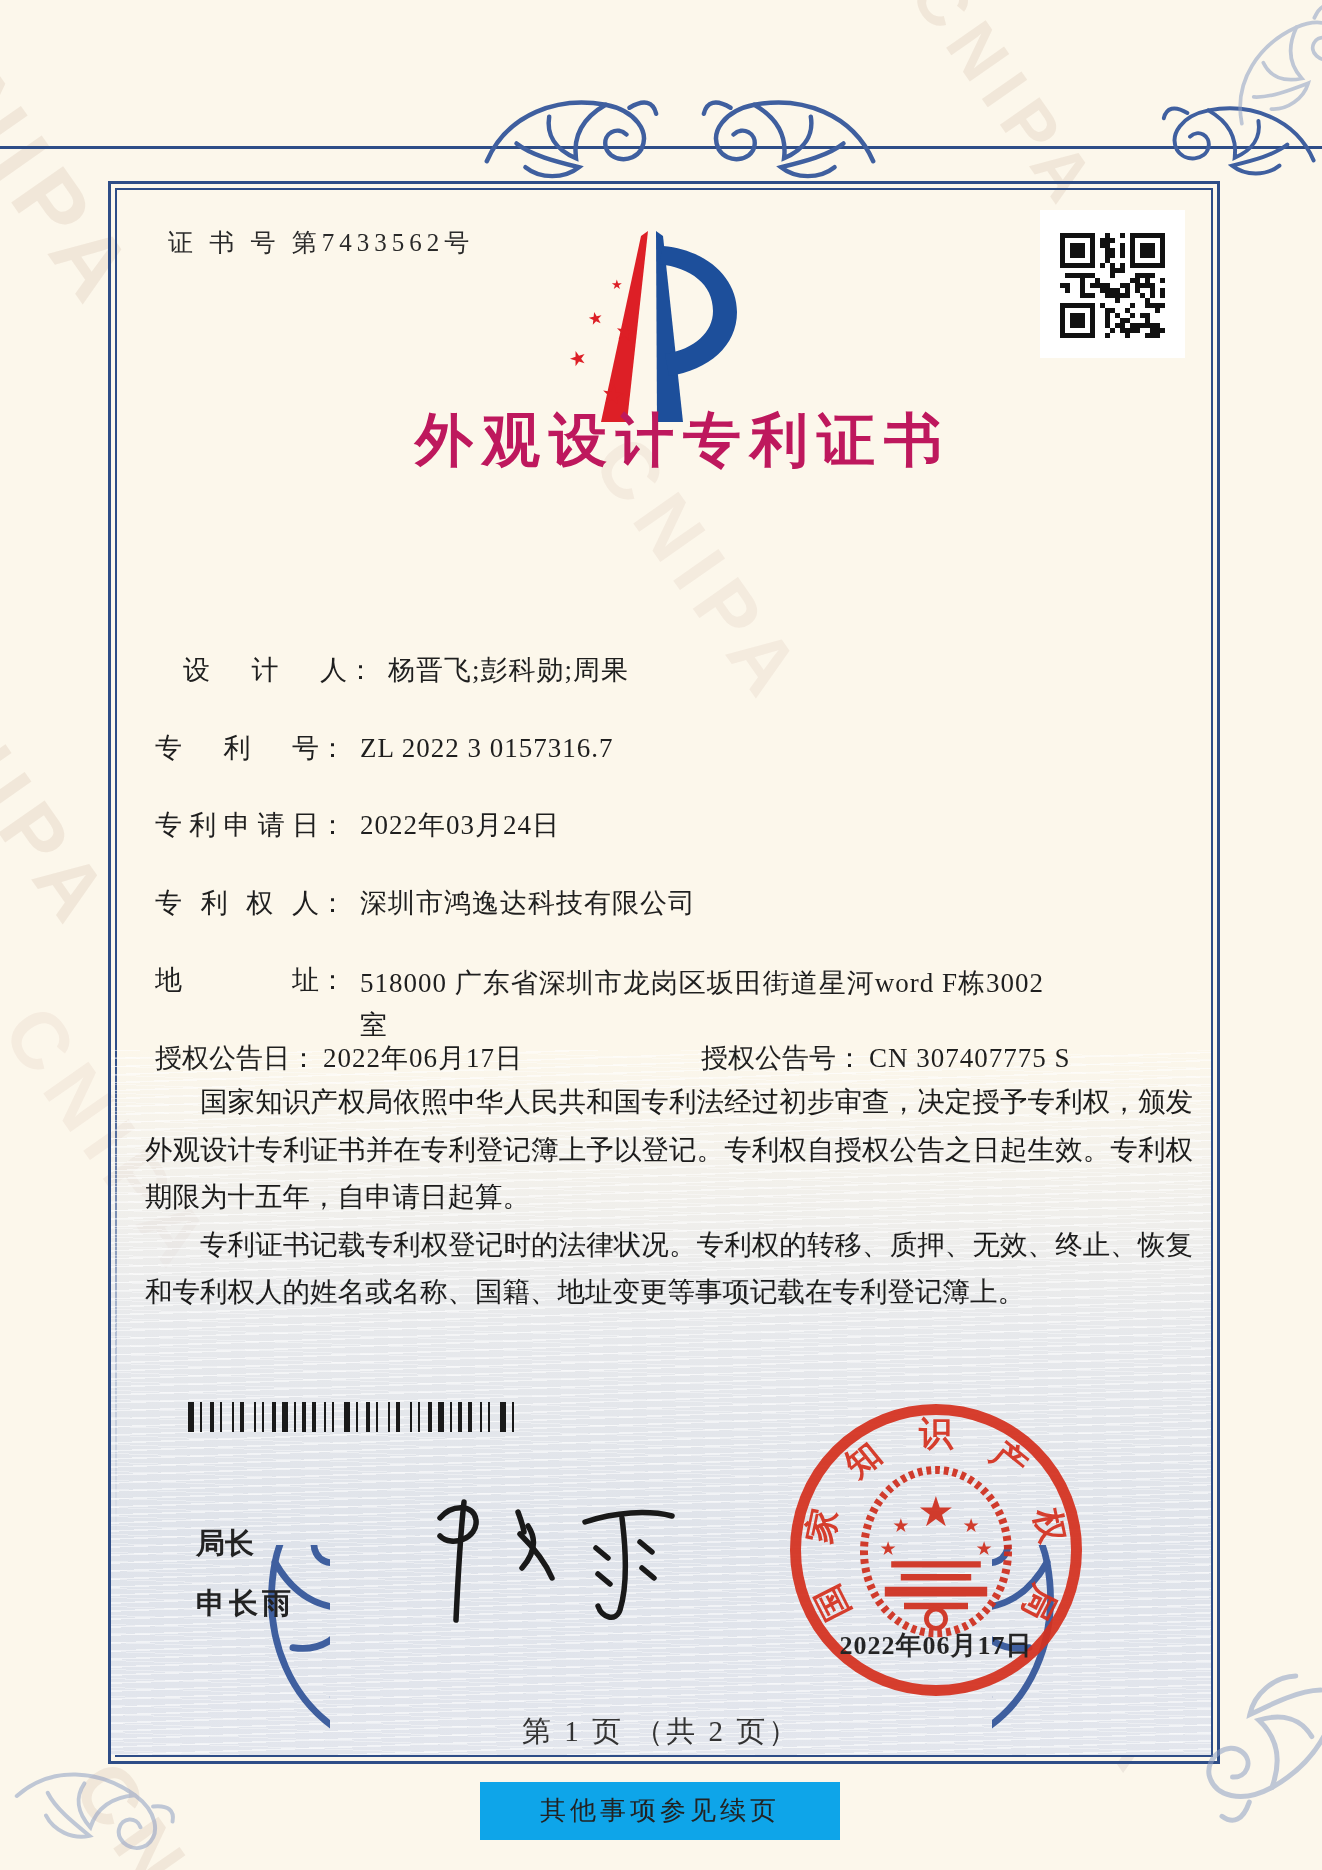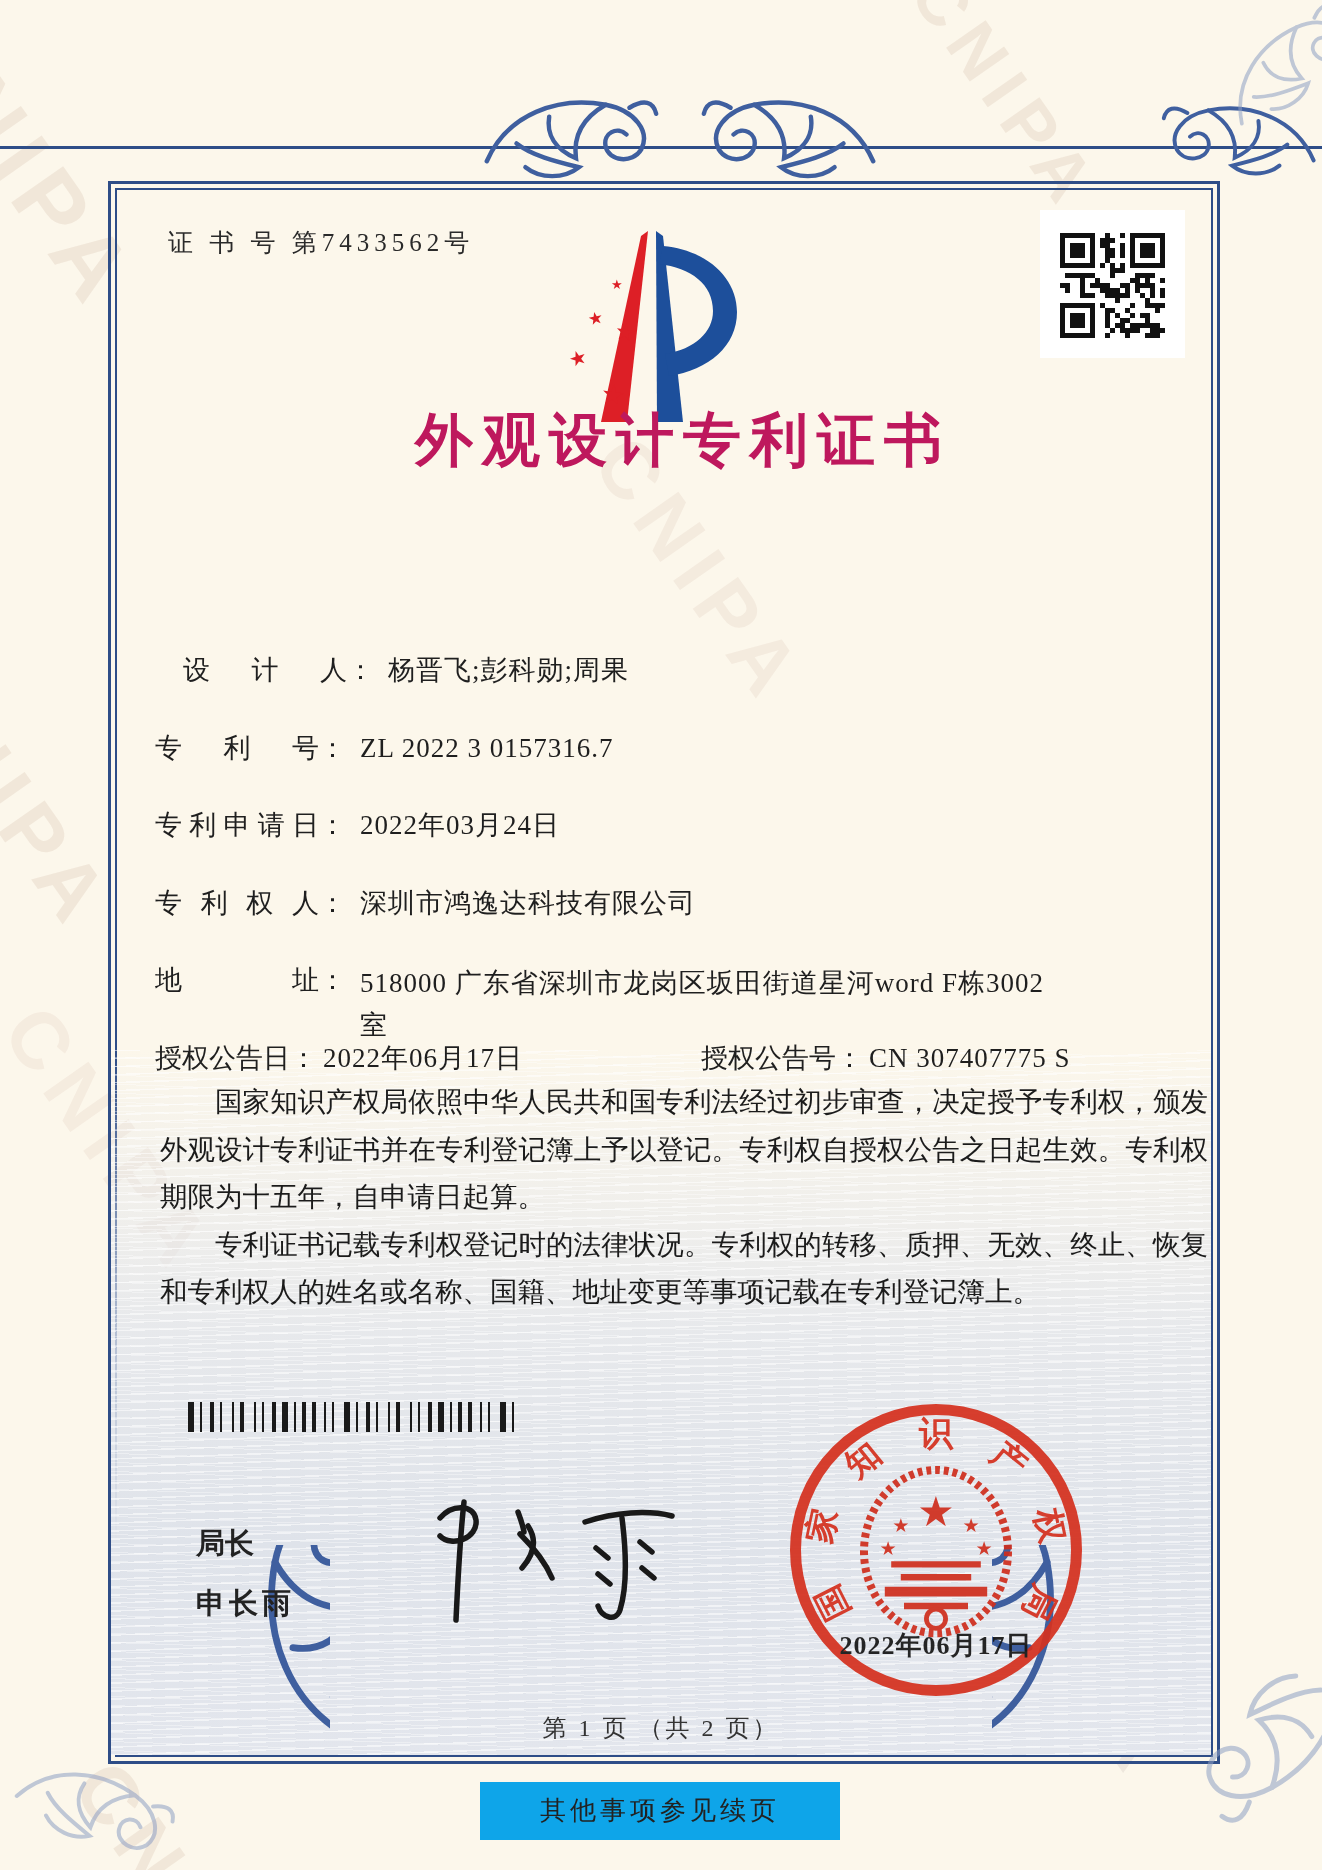--- a/index.html
+++ b/index.html
@@ -40,38 +40,38 @@
     position:absolute; left:0; right:0; top:402px; text-align:center;
     font-size:58px; font-weight:700; letter-spacing:9px; color:#be185d;padding-left:44px;
   }
   
   .row{position:absolute; left:155px; width:1030px; font-size:27px; white-space:nowrap;}
   .row .lbl{display:inline-block; width:164px; text-align:justify; text-align-last:justify; vertical-align:top;}
   .row .val{margin-left:14px; letter-spacing:1px;}
   .row .val.wrap{display:inline-block; white-space:normal; width:700px; vertical-align:top; line-height:42px;}
   .grant-group{position:absolute; top:0; white-space:nowrap;}
   
-  .paras{position:absolute; left:160px; top:1078px; width:1048px; font-size:27.5px; line-height:47.5px; text-align:justify; color:#1b1b1b;}
+  .paras{position:absolute; left:145px; top:1078px; width:1048px; font-size:27.5px; line-height:47.5px; text-align:justify; color:#1b1b1b;}
   .paras p{margin:0; text-indent:2em;}
   
   .barcode{position:absolute; left:188px; top:1402px;}
   .director-title{position:absolute; left:196px; top:1524px; font-family:"Liberation Sans","DejaVu Sans",sans-serif; font-weight:600; font-size:29px; color:#222;}
   .director-name{position:absolute; left:196px; top:1584px; font-family:"Liberation Sans","DejaVu Sans",sans-serif; font-weight:600; font-size:29px; color:#222; letter-spacing:4px;}
   .signature{position:absolute; left:400px; top:1492px;}
   
   .seal{position:absolute; left:790px; top:1404px; width:292px; height:292px; opacity:.93;}
   .seal-ring{position:absolute; inset:0; border:11px solid #d5311f; border-radius:50%;}
   .seal-char{
     position:absolute; left:50%; top:50%; width:36px; height:36px; margin:-18px 0 0 -18px;
     font-size:34px; font-weight:700; color:#d5311f; text-align:center; line-height:36px;
   }
   .emblem{position:absolute; left:66px; top:58px;}
   .seal-date{position:absolute; left:0; right:0; top:224px; text-align:center; font-size:26px; font-weight:700; color:#161616; letter-spacing:1px;}
   
-  .page-footer{position:absolute; left:108px; width:1106px; top:1712px; text-align:center; font-size:24px; letter-spacing:3px; color:#333;}
+  .page-footer{position:absolute; left:108px; width:1106px; top:1712px; text-align:center; font-size:29px; letter-spacing:3px; color:#333;}
   .note-box{
     position:absolute; left:480px; top:1782px; width:360px; height:58px; background:#0ea5e9;
     text-align:center; line-height:58px; font-size:26px; letter-spacing:4px; color:#222;
   }
 </style>
 </head>
 <body>
 
 <svg width="0" height="0" style="position:absolute" aria-hidden="true">
   <symbol id="scroll" viewBox="0 0 120 70">

